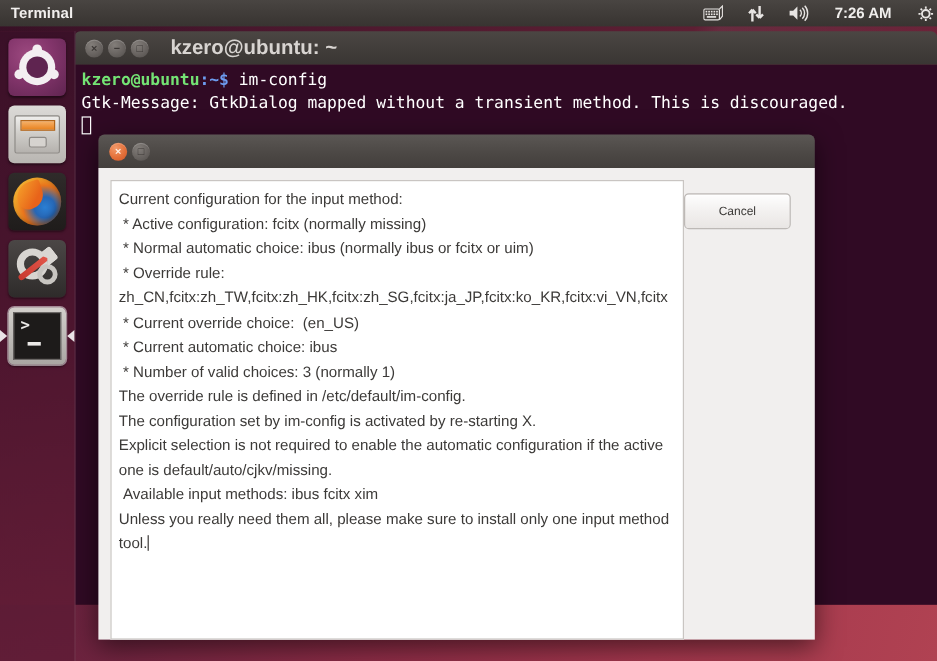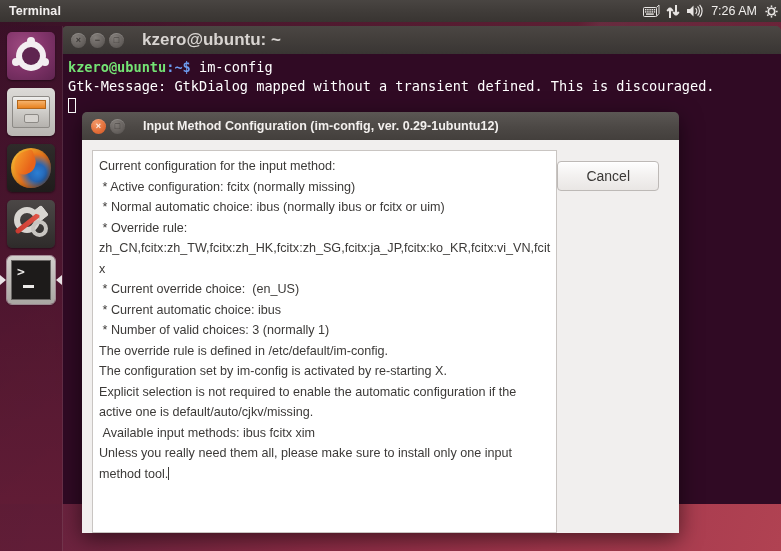--- a/index.html
+++ b/index.html
@@ -41,23 +41,24 @@
     color: #f2efee;
     font-size: 12.5px;
     font-weight: bold;
     margin-left: 9px;
     letter-spacing: 0.1px;
   }
   #tray {
     margin-left: auto;
     display: flex;
     align-items: center;
-    gap: 6px;
+    gap: 20px;
     padding-right: 3px;
     color: #e8e5e3;
+    font-weight: bold;
   }
   #tray .tray-item { display: flex; align-items: center; }
   #tray .clock {
     font-size: 12.5px;
     color: #f0eeec;
     padding: 0 2px;
   }
 
   
   #launcher {
@@ -310,21 +311,21 @@
     align-items: center;
     justify-content: flex-end;
     gap: 8px;
     padding: 0 10px 4px 0;
     box-sizing: border-box;
   }
   .gtk-btn {
     min-width: 84px;
     height: 30px;
     padding: 0 28px;
-    font-size: 14px;
+    font-size: 10px;
     color: #3a3836;
     background: linear-gradient(180deg, #fefefe 0%, #f3f1f0 48%, #e9e6e4 100%);
     border: 1px solid #bdb9b6;
     border-radius: 4px;
     box-shadow: inset 0 1px 0 #ffffff;
     cursor: default;
     font-family: "Liberation Sans", sans-serif;
   }
   .gtk-btn.default {
     border: 2px solid #b4b0ad;
@@ -347,29 +348,28 @@
   <div id="wall-bottom"></div>
 
   <div id="terminal-window">
     <div id="terminal-titlebar">
       <div class="win-btn">×</div>
       <div class="win-btn">−</div>
       <div class="win-btn">□</div>
       <div class="title">kzero@ubuntu: ~</div>
     </div>
     <div id="terminal-body"><span class="t-user">kzero@ubuntu</span><span class="t-path">:~$</span><span class="t-plain"> im-config</span>
-<span class="t-plain">Gtk-Message: GtkDialog mapped without a transient defined. This is discouraged.</span>
+<span class="t-plain">Gtk-Message: GtkDialog mapped without a transient method. This is discouraged.</span>
 <span class="cursor-block"></span></div>
   </div>
 
   <div id="dialog">
     <div id="dialog-titlebar">
       <div class="win-btn close-active">×</div>
       <div class="win-btn">□</div>
-      <div class="title">Input Method Configuration (im-config, ver. 0.29-1ubuntu12)</div>
     </div>
     <div id="dialog-body">
       <div id="text-view">
         <p>Current configuration for the input method:
  * Active configuration: fcitx (normally missing)
  * Normal automatic choice: ibus (normally ibus or fcitx or uim)
  * Override rule:
 zh_CN,fcitx:zh_TW,fcitx:zh_HK,fcitx:zh_SG,fcitx:ja_JP,fcitx:ko_KR,fcitx:vi_VN,fcitx
  * Current override choice:  (en_US)
  * Current automatic choice: ibus

